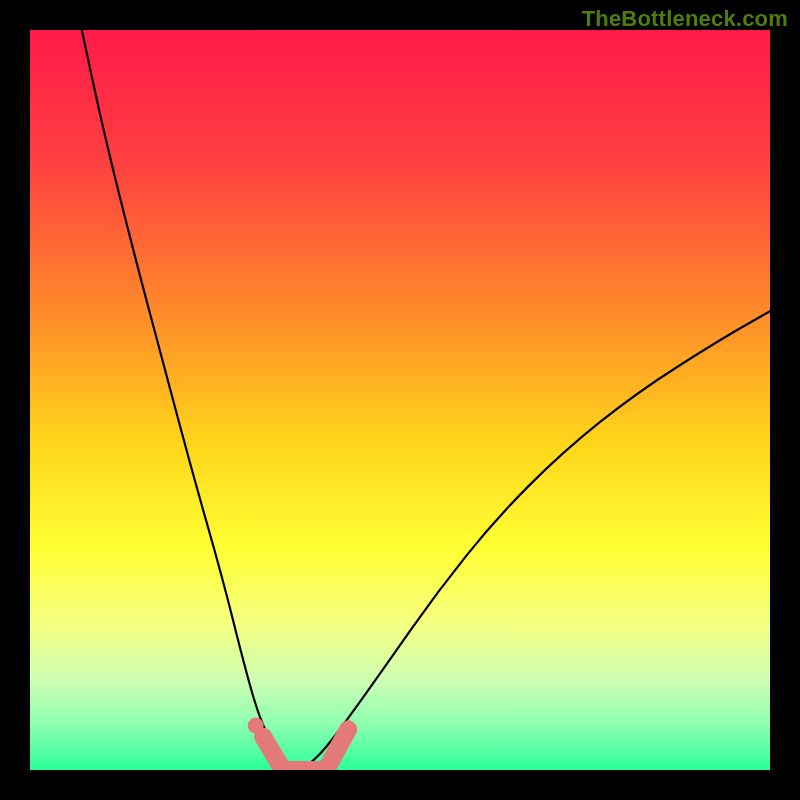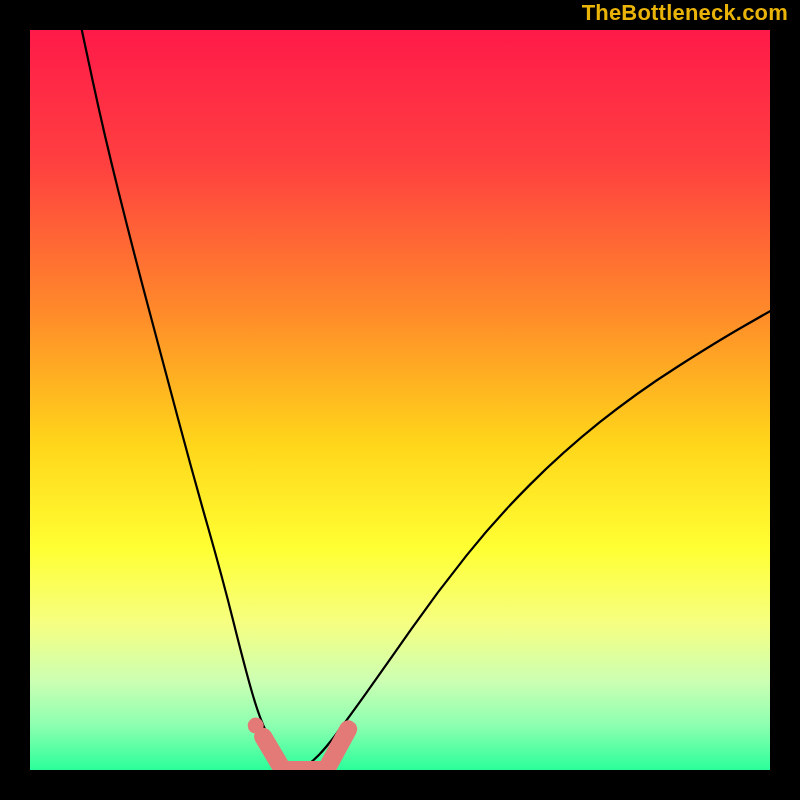--- a/index.html
+++ b/index.html
@@ -14,23 +14,23 @@
   .frame {
     position: absolute;
     left: 0;
     top: 0;
     width: 800px;
     height: 800px;
     background: #000;
   }
   .watermark {
     position: absolute;
-    top: 0;
+    top: 6px;
     right: 12px;
-    color: #eab308;
+    color: #4d7c0f;
     font-size: 22px;
     font-weight: 600;
     letter-spacing: 0.2px;
     z-index: 5;
   }
   .plot {
     position: absolute;
     left: 30px;
     top: 30px;
     width: 740px;

